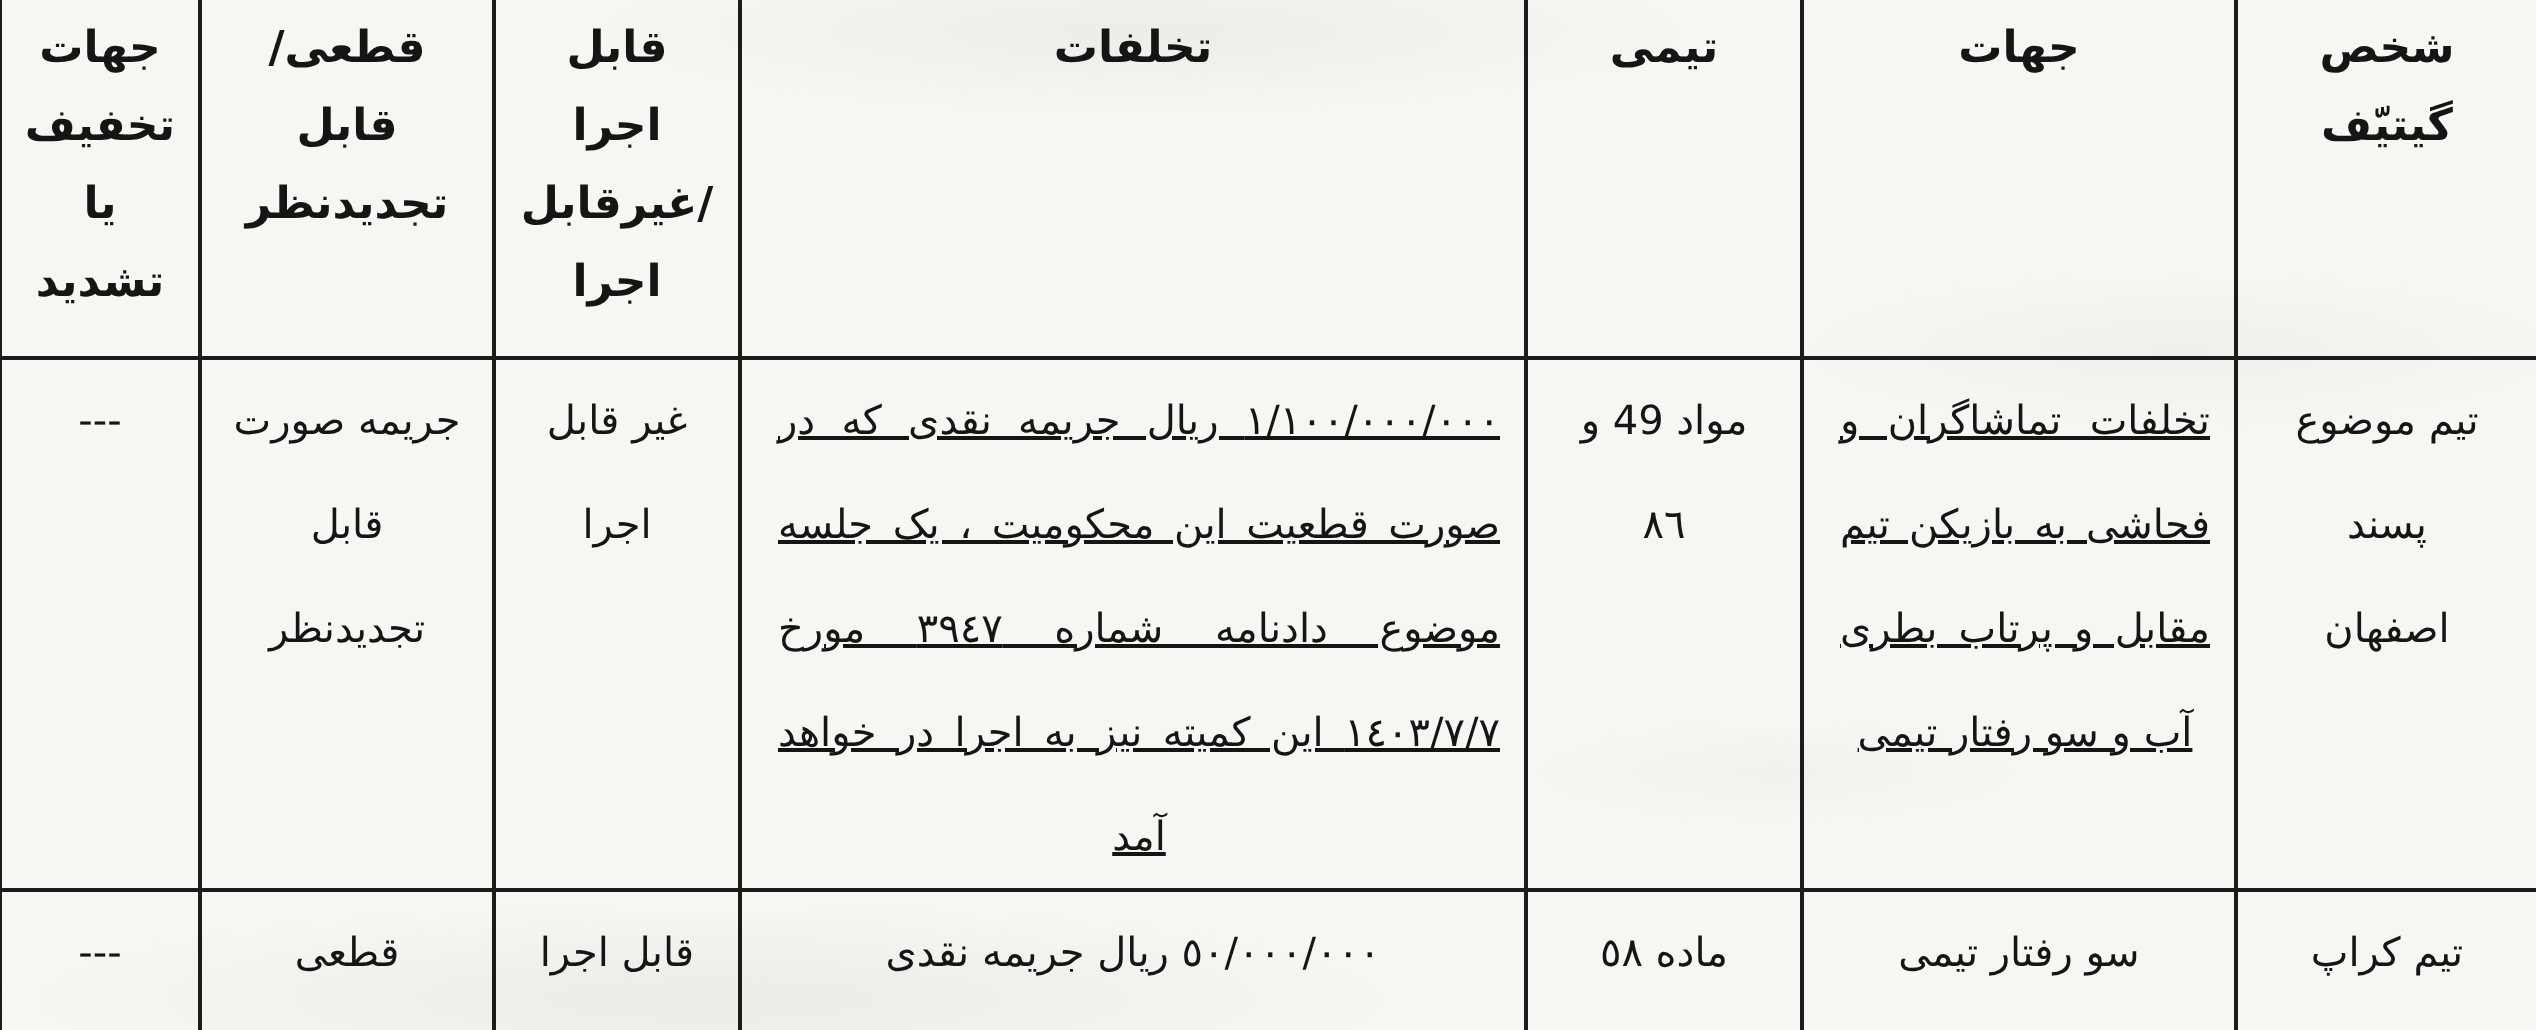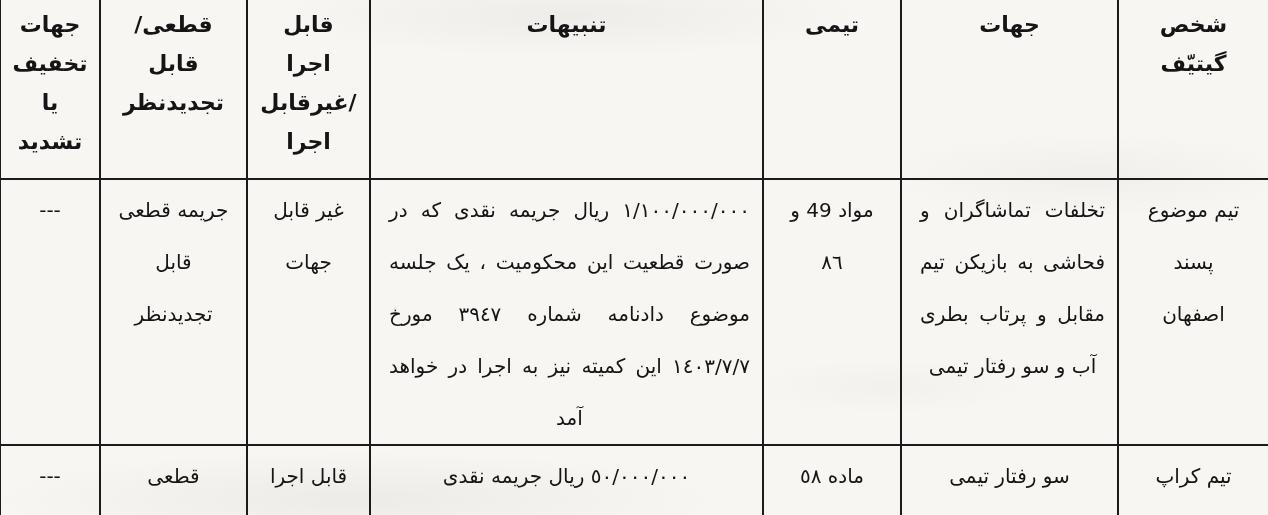--- a/index.html
+++ b/index.html
@@ -56,20 +56,21 @@
     line-height: 52px;
   }
   tr.header-row { height: 179px; }
   tr.row-1 { height: 235px; }
   tr.row-2 { height: 86px; }
   .justify {
     text-align: justify;
     text-align-last: center;
     padding-left: 18px;
     padding-right: 12px;
+    text-decoration: underline;
   }
   .tight { line-height: 40px; }
   .loose { line-height: 52px; }
 </style>
 </head>
 <body>
 
 <div class="page">
   <table class="disc-table" dir="rtl">
     <colgroup>
@@ -80,21 +81,21 @@
       <col style="width:123px">
       <col style="width:147px">
       <col style="width:100px">
     </colgroup>
     <thead>
       <tr class="header-row">
         <th class="cell">شخص
 گیتیّف</th>
         <th class="cell">جهات</th>
         <th class="cell">تیمی</th>
-        <th class="cell">تنبیهات</th>
+        <th class="cell">تخلفات</th>
         <th class="cell">قابل
 اجرا
 /غیرقابل
 اجرا</th>
         <th class="cell">قطعی/قابل
 تجدیدنظر</th>
         <th class="cell">جهات
 تخفیف
 یا
 تشدید</th>
@@ -102,22 +103,22 @@
     </thead>
     <tbody>
       <tr class="row-1">
         <td class="cell">تیم موضوع پسند
 اصفهان</td>
         <td class="cell justify loose">تخلفات تماشاگران و فحاشی به بازیکن تیم مقابل و پرتاب بطری آب و سو رفتار تیمی</td>
         <td class="cell">مواد 49 و
 ٨٦</td>
         <td class="cell justify tight">١/١٠٠/٠٠٠/٠٠٠ ریال جریمه نقدی که در صورت قطعیت این محکومیت ، یک جلسه موضوع دادنامه شماره ٣٩٤٧ مورخ ١٤٠٣/٧/٧ این کمیته نیز به اجرا در خواهد آمد</td>
         <td class="cell">غیر قابل
-جهات</td>
-        <td class="cell">جریمه قطعی
+اجرا</td>
+        <td class="cell">جریمه صورت
 قابل
 تجدیدنظر</td>
         <td class="cell">---</td>
       </tr>
       <tr class="row-2">
         <td class="cell">تیم کراپ
 الوند</td>
         <td class="cell">سو رفتار تیمی</td>
         <td class="cell">ماده ٥٨</td>
         <td class="cell tight">٥٠/٠٠٠/٠٠٠ ریال جریمه نقدی</td>

